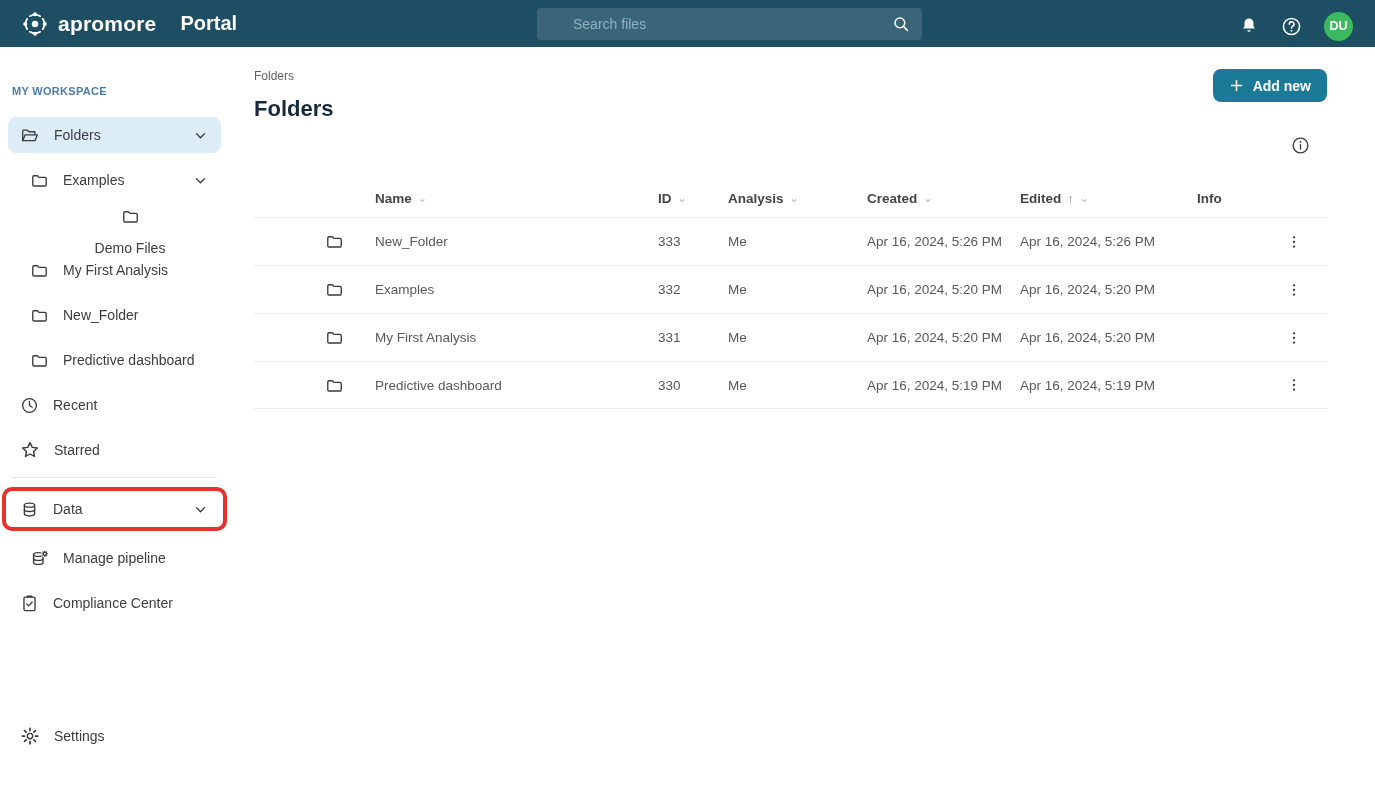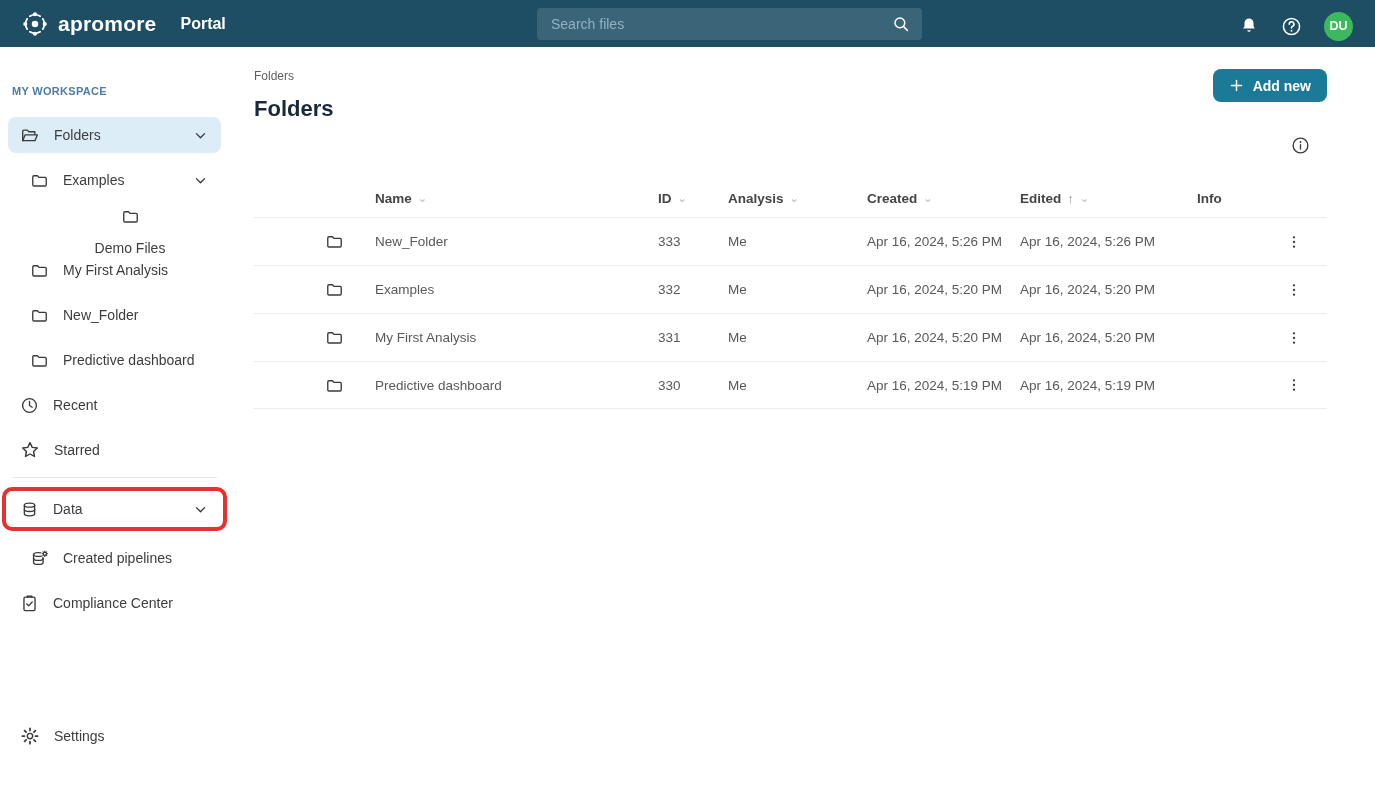--- a/index.html
+++ b/index.html
@@ -5,23 +5,23 @@
   * { box-sizing: border-box; margin: 0; padding: 0; }
   html,body { width:1375px; height:787px; overflow:hidden; background:#fff;
     font-family:"Liberation Sans","DejaVu Sans",sans-serif; }
 
   
   .topbar { position:relative; height:47px; background:var(--topbar,#1d4e63);
     display:flex; align-items:center; color:#fff; }
   .brand-wrap { display:flex; align-items:center; gap:10px; margin-left:22px; }
   .brand-logo { width:26px; height:26px; }
   .brand-name { font-size:21px; font-weight:700; letter-spacing:.2px; }
-  .product-name { font-size:16px; font-weight:700; margin-left:24px; }
+  .product-name { font-size:20px; font-weight:700; margin-left:24px; }
   .search-wrap { position:absolute; left:537px; top:8px; width:385px; height:32px;
-    background:rgba(255,255,255,.13); border-radius:4px; display:flex; align-items:center; }
+    background:rgba(255,255,255,.13); border-radius:4px; display:flex; align-items:center;padding-left:22px; }
   .search-input { flex:1; background:transparent; border:none; outline:none;
     color:#dceaf0; font-size:14px; padding:0 14px; font-family:inherit; }
   .search-input::placeholder { color:#8fb3c2; }
   .search-btn { background:none; border:none; cursor:pointer; padding:0 12px; display:flex; }
   .top-actions { position:absolute; right:22px; top:0; height:52px; display:flex;
     align-items:center; gap:22px; }
   .icon-btn { background:none; border:none; cursor:pointer; display:flex; padding:0; }
   .avatar { width:29px; height:29px; border-radius:50%; background:var(--avatar,#3cb returns);
     background:var(--avatar,#3cb95f); color:#fff; font-size:12.5px; font-weight:700;
     display:flex; align-items:center; justify-content:center; border:none; cursor:pointer; }
@@ -210,21 +210,21 @@
           <svg class="mi" width="19" height="19" viewBox="0 0 24 24" fill="none" stroke="#3a3a3a" stroke-width="1.7" stroke-linejoin="round" stroke-linecap="round">
             <ellipse cx="10.5" cy="7" rx="6" ry="2.4"></ellipse>
             <path d="M4.5 7v10c0 1.3 2.7 2.4 6 2.4s6-1.1 6-2.4V7"></path>
             <path d="M4.5 12c0 1.3 2.7 2.4 6 2.4s6-1.1 6-2.4"></path>
             <circle cx="18.7" cy="6" r="4.6" fill="#fff" stroke="none"></circle>
             <circle cx="18.7" cy="6" r="2" stroke-width="1.4"></circle>
             <g stroke-width="1.4">
               <path d="M18.7 2.6v1.2M18.7 8.2v1.2M15.3 6h1.2M21 6h1.2M16.3 3.6l.85.85M20.25 7.55l.85.85M21.1 3.6l-.85.85M17.15 7.55l-.85.85"></path>
             </g>
           </svg>
-          <span>Created pipelines</span>
+          <span>Manage pipeline</span>
         </div>
         <div class="side-item lvl0">
           <svg class="mi" width="19" height="19" viewBox="0 0 24 24" fill="none" stroke="#3a3a3a" stroke-width="1.7" stroke-linejoin="round" stroke-linecap="round">
             <rect x="5" y="4" width="14" height="17" rx="1.8"></rect>
             <path d="M9.2 4.2V2.8h5.6v1.4"></path>
             <path d="M8.6 12.6l2.4 2.4 4.4-4.8"></path>
           </svg>
           <span>Compliance Center</span>
         </div>
       </div>

